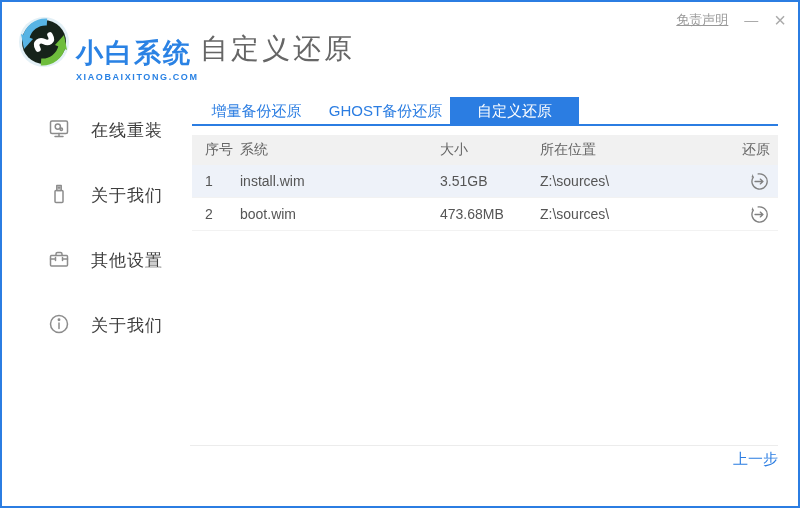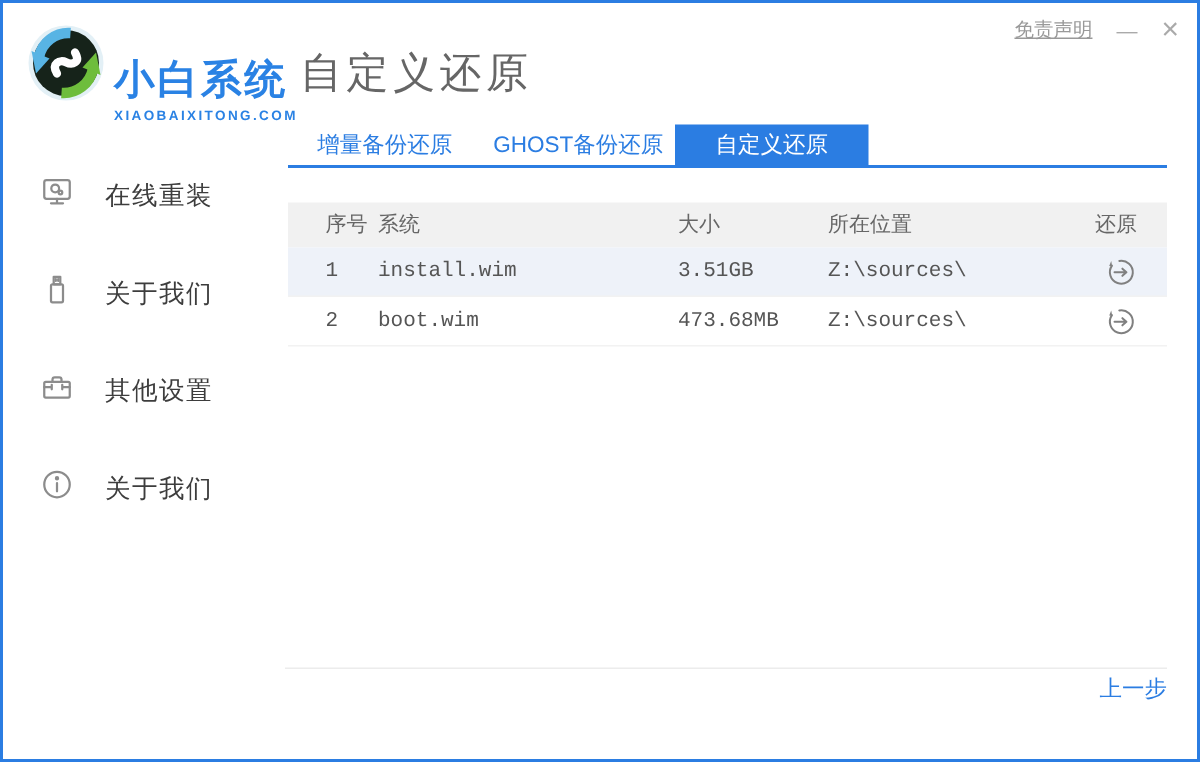--- a/index.html
+++ b/index.html
@@ -21,40 +21,40 @@
   .brand-domain{font-size:9px;font-weight:bold;color:#2a82e4;letter-spacing:1.6px;margin-top:3px;}
   .page-title{position:absolute;left:198px;top:28px;font-size:28px;color:#666;letter-spacing:3px;}
   .win-controls{position:absolute;right:12px;top:8px;display:flex;align-items:center;gap:16px;}
   .disclaimer{font-size:13px;color:#999;text-decoration:underline;cursor:pointer;}
   .btn-min{font-size:14px;color:#aaa;cursor:pointer;line-height:1;}
   .btn-close{font-size:20px;color:#aaa;cursor:pointer;line-height:1;}
 
   
   .sidebar{position:absolute;left:0;top:88px;width:190px;bottom:0;padding-top:8px;}
   .side-item{position:relative;height:65px;display:flex;align-items:center;
-    padding-left:24px;gap:20px;cursor:pointer;color:#3d3d3d;}
+    padding-left:45px;gap:20px;cursor:pointer;color:#3d3d3d;}
   .side-item .lbl{font-size:17px;letter-spacing:1px;}
   .side-item svg{width:24px;height:24px;stroke:#8c8c8c;fill:none;
     stroke-width:1.5;stroke-linecap:round;stroke-linejoin:round;}
   .side-item.active{color:var(--accent);}
   .side-item.active svg{stroke:var(--accent);}
   .side-item.active::before{content:"";position:absolute;left:-2px;top:0;width:5px;height:100%;
     background:var(--accent);}
 
   
-  .tabs{position:absolute;left:190px;top:81px;width:586px;display:flex;
+  .tabs{position:absolute;left:190px;top:95px;width:586px;display:flex;
     border-bottom:2px solid var(--accent);align-items:flex-end;}
   .tab{width:129px;height:27px;line-height:27px;text-align:center;
     font-size:15px;color:var(--accent);cursor:pointer;}
   .tab.active{background:var(--accent);color:#fff;}
 
   
   .table{position:absolute;left:190px;top:133px;width:586px;font-size:14px;color:#555;}
   .thead,.trow{display:grid;grid-template-columns:40px 200px 100px 1fr 56px;
-    align-items:center;padding:0 20px;font-family:Liberation Mono, monospace;}
+    align-items:center;padding:0 8px;}
   .thead{height:30px;background:#f1f1f1;color:#666;}
   .trow{height:33px;border-bottom:1px solid #f2f2f2;}
   .trow.alt{background:#eef2f9;}
   .c-restore{justify-self:end;text-align:right;}
   .c-index{padding-left:5px;}
   .restore-btn{width:21px;height:21px;cursor:pointer;display:block;}
   .restore-btn svg{width:21px;height:21px;stroke:#808080;fill:none;
     stroke-width:1.4;stroke-linecap:round;stroke-linejoin:round;}
 
   

